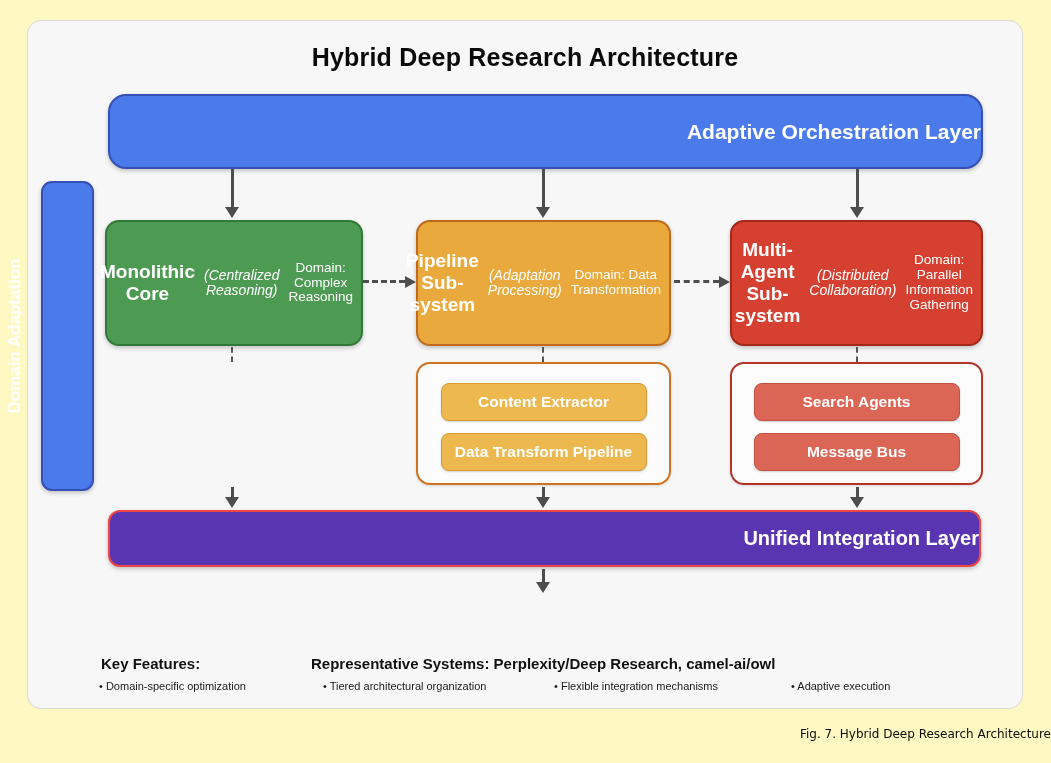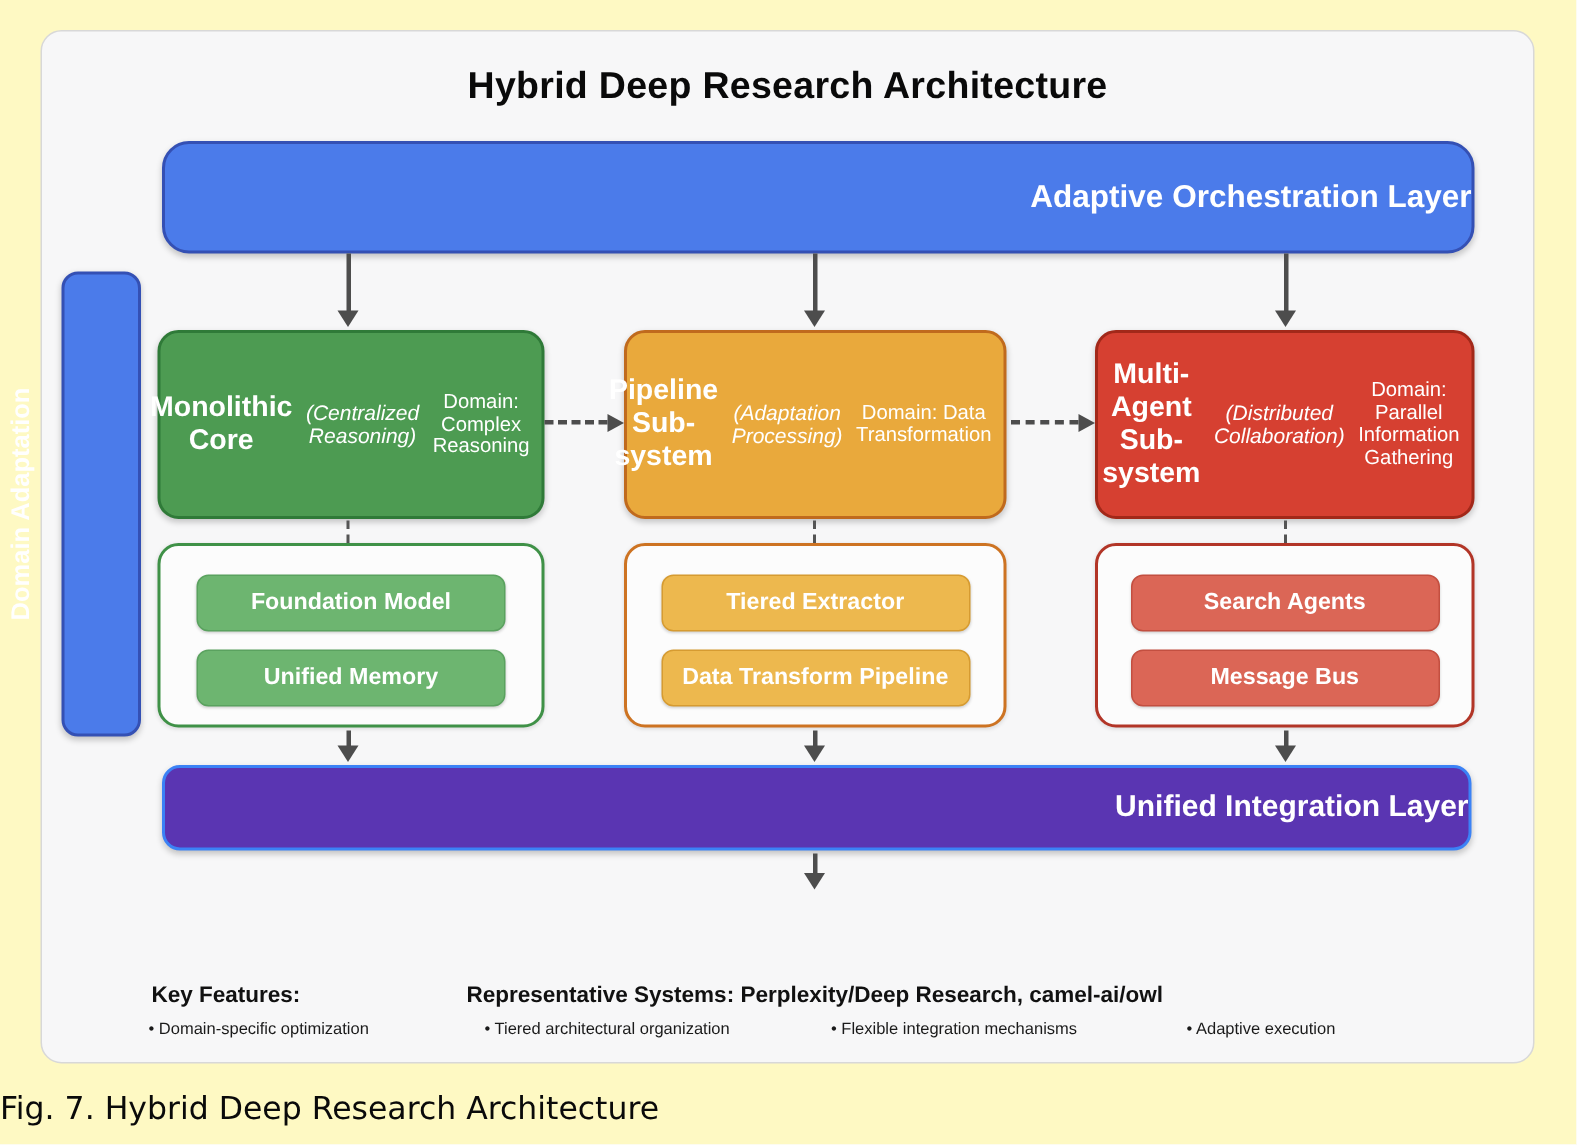--- a/index.html
+++ b/index.html
@@ -30,37 +30,37 @@
   .amber-border{border:2.5px solid #cd7322;}
   .red-border{border:2.5px solid #b23527;}
   .comp{position:absolute;left:50%;transform:translateX(-50%);width:204px;height:36px;
        border-radius:8px;display:flex;align-items:center;justify-content:center;
        color:#fff;font-size:15.5px;font-weight:bold;box-shadow:0 1px 2px rgba(0,0,0,.18);}
   .comp.c1{top:19px;} .comp.c2{top:69px;}
   .green-light{background:#6db570;border:1px solid #5aa25f;}
   .amber-light{background:#edb84e;border:1px solid #d69b31;}
   .red-light{background:#db6656;border:1px solid #c34f40;}
   .integration{left:80px;top:489px;width:873px;height:57px;border-radius:12px;
-       background:#5a35b2;border:2px solid #3b82f6;font-size:20px;font-weight:bold;}
+       background:#5a35b2;border:2px solid #ef4444;font-size:20px;font-weight:bold;}
   .external{left:80px;top:575px;width:875px;height:46px;border-radius:7px;
        background:#3e8b98;border:2.5px solid #1d5d6b;font-size:17.5px;font-weight:bold;}
   .varrow{position:absolute;width:2.5px;background:#4d4d4d;}
   .varrow::after{content:"";position:absolute;bottom:-10px;left:50%;
        transform:translateX(-50%);width:0;height:0;
        border-left:7px solid transparent;border-right:7px solid transparent;
        border-top:11px solid #4d4d4d;}
   .vdash{position:absolute;width:0;border-left:2.5px dashed #555;}
   .harrow{position:absolute;height:0;border-top:3px dashed #4d4d4d;}
   .harrow::after{content:"";position:absolute;right:-11px;top:-7.5px;width:0;height:0;
        border-top:6.5px solid transparent;border-bottom:6.5px solid transparent;
        border-left:11px solid #4d4d4d;}
   .foot-bold{position:absolute;font-size:15px;font-weight:bold;color:#111;white-space:nowrap;}
   .foot-bullet{position:absolute;font-size:11px;color:#1a1a1a;white-space:nowrap;}
-  .caption{position:absolute;left:0;top:727px;width:100%;text-align:left;
-       font-family:"DejaVu Sans",sans-serif;font-size:21px;color:#0a0a0a;}
+  .caption{position:absolute;left:0;top:727px;width:100%;text-align:right;
+       font-family:"DejaVu Sans",sans-serif;font-size:12px;color:#0a0a0a;}
 </style>
 </head>
 <body>
 
 <div class="page">
   <div class="panel">
 
     <div class="fig-title">Hybrid Deep Research Architecture</div>
 
     <div class="box orchestration">
@@ -91,26 +91,22 @@
       <div class="t3">Domain: Parallel Information Gathering</div>
     </div>
 
     <div class="harrow" style="left:335px;top:259px;width:42px;"></div>
     <div class="harrow" style="left:646px;top:259px;width:45px;"></div>
 
     <div class="vdash" style="left:203px;top:326px;height:15px;"></div>
     <div class="vdash" style="left:514px;top:326px;height:15px;"></div>
     <div class="vdash" style="left:828px;top:326px;height:15px;"></div>
 
-    <div class="subgroup green-border" style="left:77px;top:341px;width:258px;height:123px;">
-      <div class="comp c1 green-light">Foundation Model</div>
-      <div class="comp c2 green-light">Unified Memory</div>
-    </div>
     <div class="subgroup amber-border" style="left:388px;top:341px;width:255px;height:123px;">
-      <div class="comp c1 amber-light">Tiered Extractor</div>
+      <div class="comp c1 amber-light">Content Extractor</div>
       <div class="comp c2 amber-light">Data Transform Pipeline</div>
     </div>
     <div class="subgroup red-border" style="left:702px;top:341px;width:253px;height:123px;">
       <div class="comp c1 red-light">Search Agents</div>
       <div class="comp c2 red-light">Message Bus</div>
     </div>
 
     <div class="varrow" style="left:203px;top:466px;height:11px;"></div>
     <div class="varrow" style="left:514px;top:466px;height:11px;"></div>
     <div class="varrow" style="left:828px;top:466px;height:11px;"></div>

